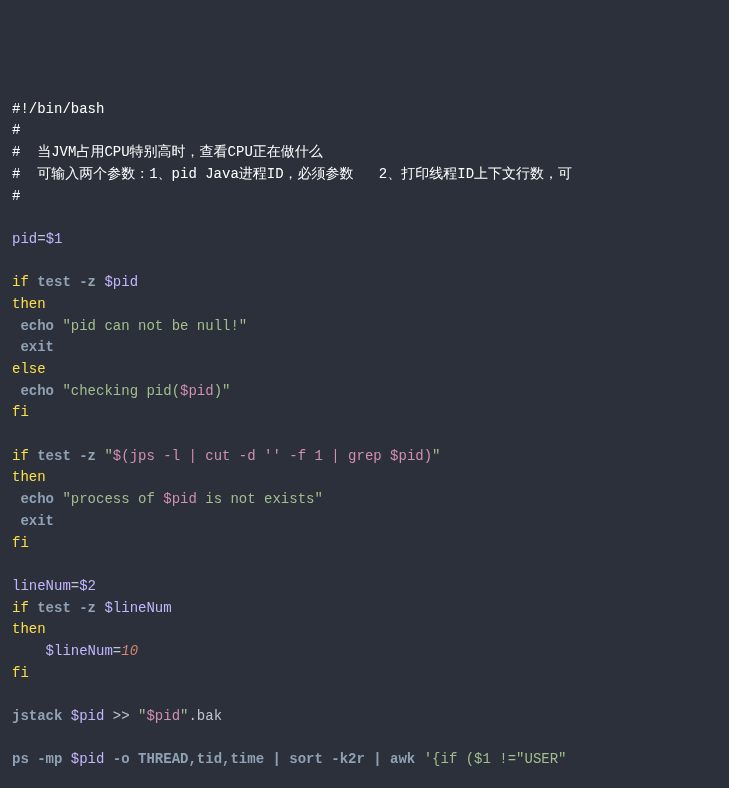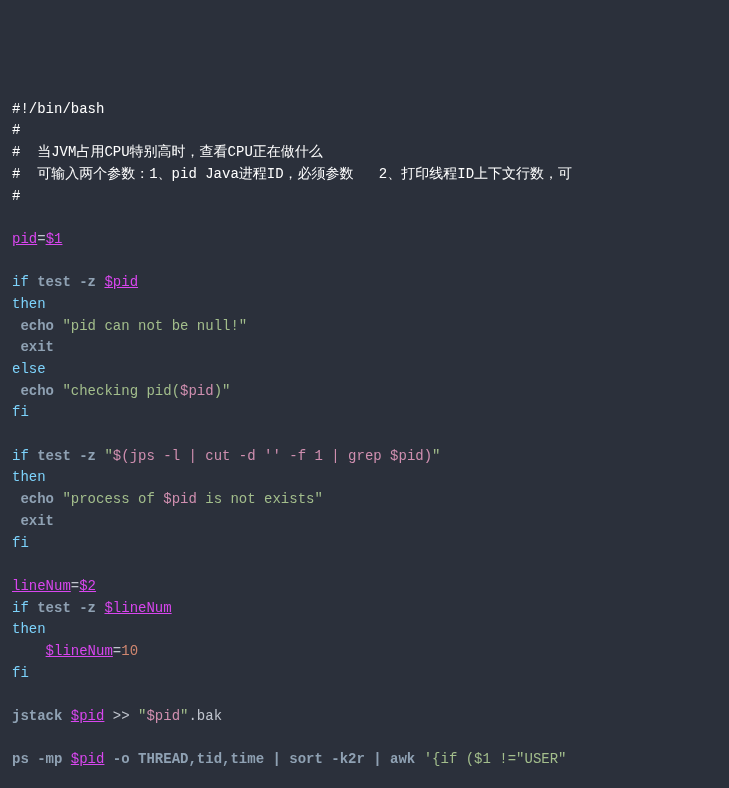--- a/index.html
+++ b/index.html
@@ -10,26 +10,26 @@
     line-height: 1.55;
     color: #c0c5ce;
     padding: 12px;
     width: 729px;
     position: relative;
     white-space: pre;
     overflow: hidden;
   }
   .line { display: block; }
   .comment { color: #ffffff; }
-  .var { color: #d946ef; text-decoration: underline; }
+  .var { color: #c4b5fd; }
   .pink { color: #d08fb0; }
-  .kw { color: #7dd3fc; }
+  .kw { color: #fde047; }
   .cmd { color: #8fa1b3; font-weight: bold; }
   .string { color: #a3be8c; }
-  .num { color: #d08770; }
+  .num { color: #d08770; font-style: italic; }
   .op { color: #c0c5ce; }
 </style>
 </head>
 <body>
 
 
 
 <div><span class="line"><span class="comment">#!/bin/bash</span></span><span class="line"><span class="comment">#</span></span><span class="line"><span class="comment">#  当JVM占用CPU特别高时，查看CPU正在做什么</span></span><span class="line"><span class="comment">#  可输入两个参数：1、pid Java进程ID，必须参数   2、打印线程ID上下文行数，可</span></span><span class="line"><span class="comment">#</span></span><span class="line"> </span><span class="line"><span class="var">pid</span><span class="op">=</span><span class="var">$1</span></span><span class="line"> </span><span class="line"><span class="kw">if</span><span class="cmd"> test -z </span><span class="var">$pid</span></span><span class="line"><span class="kw">then</span></span><span class="line"><span class="cmd"> echo</span><span class="string"> "pid can not be null!"</span></span><span class="line"><span class="cmd"> exit</span></span><span class="line"><span class="kw">else</span></span><span class="line"><span class="cmd"> echo</span><span class="string"> "checking pid(</span><span class="pink">$pid</span><span class="string">)"</span></span><span class="line"><span class="kw">fi</span></span><span class="line"> </span><span class="line"><span class="kw">if</span><span class="cmd"> test -z </span><span class="string">"</span><span class="pink">$(jps -l | cut -d '' -f 1 | grep $pid)</span><span class="string">"</span></span><span class="line"><span class="kw">then</span></span><span class="line"><span class="cmd"> echo</span><span class="string"> "process of </span><span class="pink">$pid</span><span class="string"> is not exists"</span></span><span class="line"><span class="cmd"> exit</span></span><span class="line"><span class="kw">fi</span></span><span class="line"> </span><span class="line"><span class="var">lineNum</span><span class="op">=</span><span class="var">$2</span></span><span class="line"><span class="kw">if</span><span class="cmd"> test -z </span><span class="var">$lineNum</span></span><span class="line"><span class="kw">then</span></span><span class="line"><span>    </span><span class="var">$lineNum</span><span class="op">=</span><span class="num">10</span></span><span class="line"><span class="kw">fi</span></span><span class="line"> </span><span class="line"><span class="cmd">jstack </span><span class="var">$pid</span><span class="op"> &gt;&gt; </span><span class="string">"</span><span class="pink">$pid</span><span class="string">"</span><span class="op">.bak</span></span><span class="line"> </span><span class="line"><span class="cmd">ps -mp </span><span class="var">$pid</span><span class="cmd"> -o THREAD,tid,time | sort -k2r | awk </span><span class="string">'{if ($1 !="USER"</span></span><span class="line"> </span></div>
 
 

